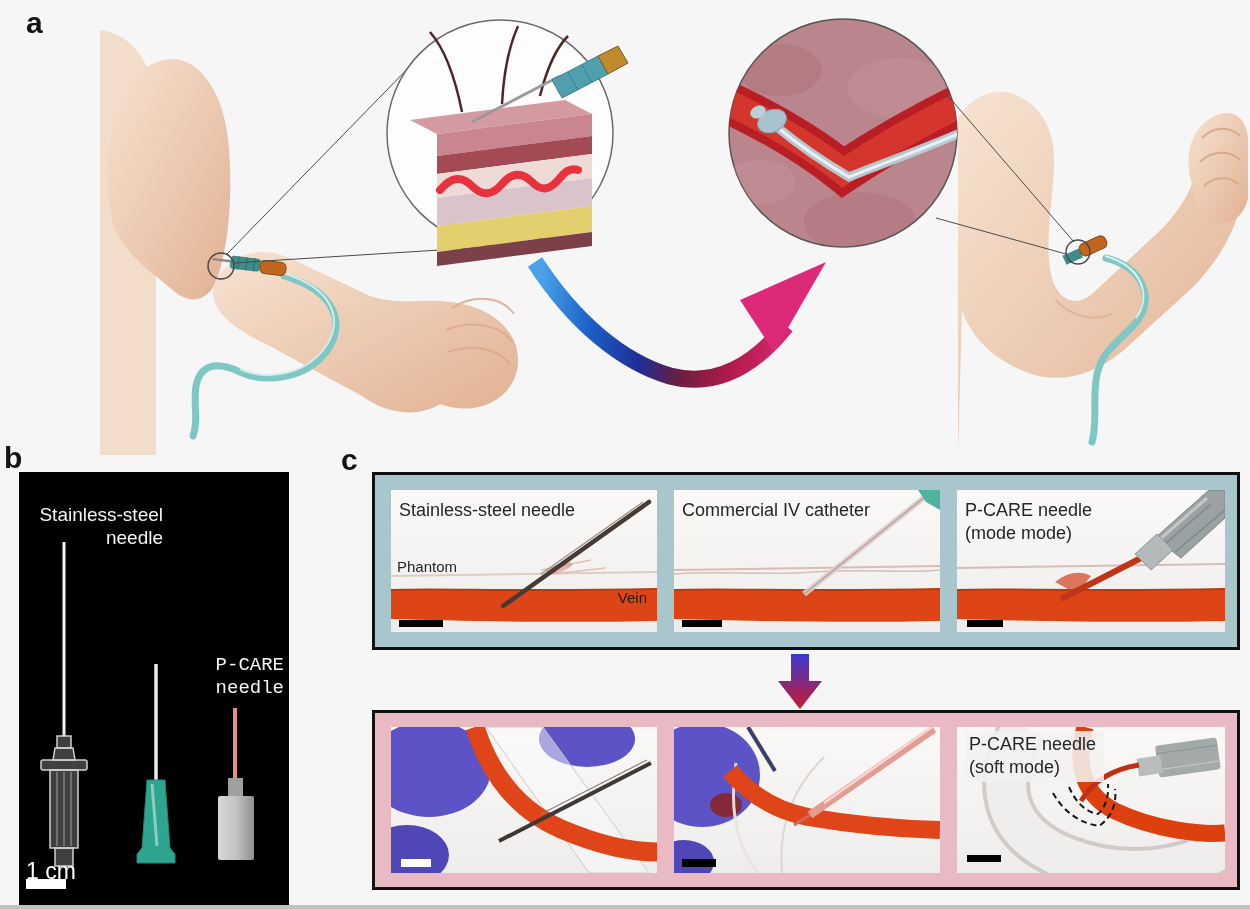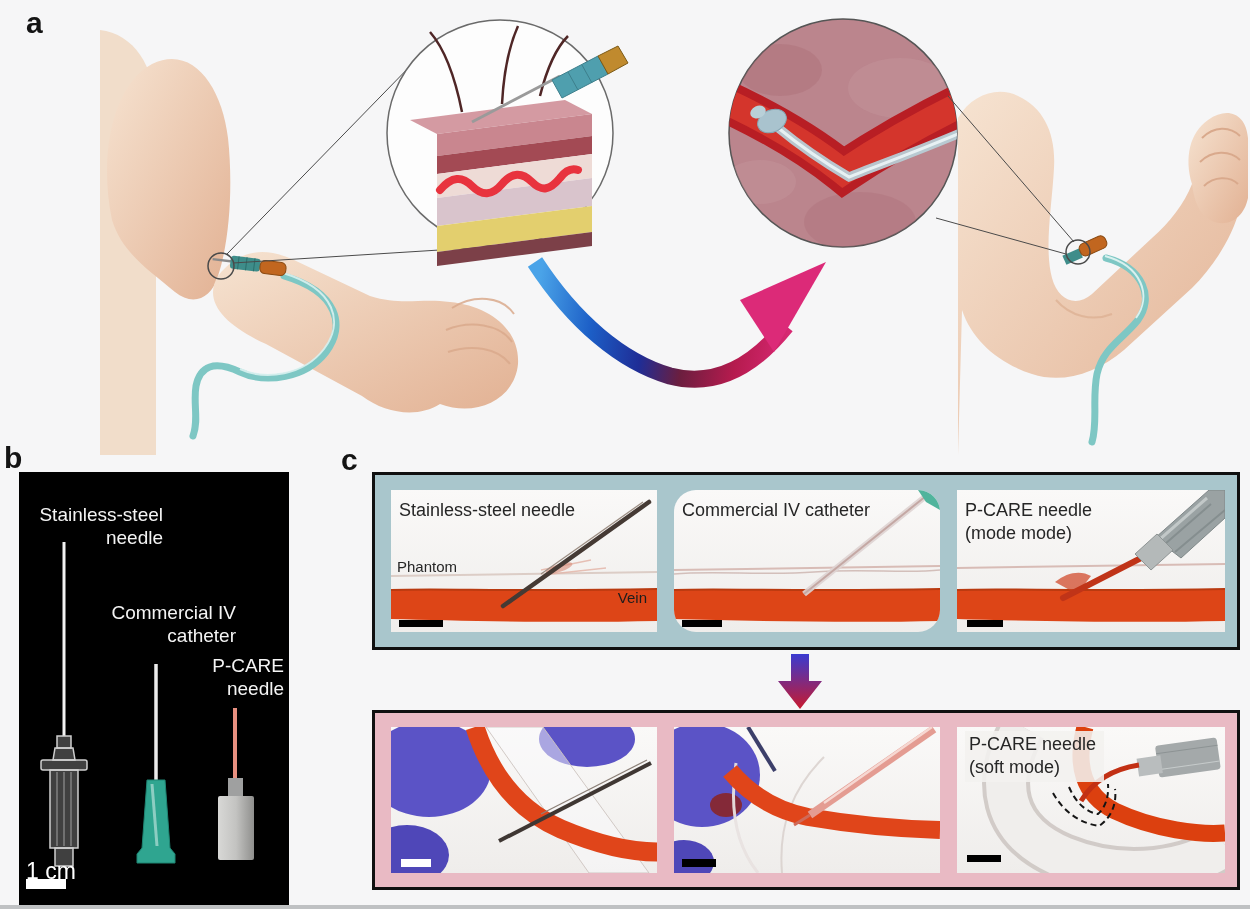--- a/index.html
+++ b/index.html
@@ -8,29 +8,29 @@
   #lab-a{left:26px;top:8px;}
   #lab-b{left:4px;top:443px;}
   #lab-c{left:341px;top:445px;}
   #panelA{position:absolute;left:0;top:0;}
   
   #panelB{position:absolute;left:19px;top:472px;width:270px;height:506px;background:#000;}
   #panelB svg{position:absolute;left:0;top:0;}
   .bl{position:absolute;color:#f4f4f4;font-size:19px;line-height:1.22;text-align:right;}
   #bl1{right:126px;top:31px;}
   #bl2{right:53px;top:129px;}
-  #bl3{right:5px;top:182px;}
+  #bl3{right:5px;top:182px;font-family:Liberation Mono, monospace;}
   #bscale{position:absolute;left:7px;top:386px;color:#fff;font-size:23px;}
   #bscalebar{position:absolute;left:7px;top:407px;width:40px;height:10px;background:#fff;}
   
   #cTop{position:absolute;left:372px;top:472px;width:868px;height:178px;background:#a9c6cc;border:3px solid #101010;box-sizing:border-box;}
   #cBottom{position:absolute;left:372px;top:710px;width:868px;height:180px;background:#e9bac4;border:3px solid #101010;box-sizing:border-box;}
   .photo{position:absolute;width:266px;height:142px;background:linear-gradient(#faf9f8,#efedeb);overflow:hidden;}
   .photo svg{position:absolute;left:0;top:0;}
-  #ct1{left:16px;top:15px;} #ct2{left:299px;top:15px;border-radius:22px;} #ct3{left:582px;top:15px;width:268px;}
+  #ct1{left:16px;top:15px;} #ct2{left:299px;top:15px;} #ct3{left:582px;top:15px;width:268px;}
   #cb1{left:16px;top:14px;height:146px;} #cb2{left:299px;top:14px;height:146px;} #cb3{left:582px;top:14px;width:268px;height:146px;}
   .ptitle{position:absolute;left:8px;top:9px;font-size:18px;color:#262626;line-height:1.25;}
   .sublab{position:absolute;font-size:15px;color:#262626;}
   #phantomLab{left:6px;top:68px;}
   #veinLab{right:10px;top:99px;color:#1d1d1d;}
   #softPlate{position:absolute;left:8px;top:4px;background:rgba(243,241,239,0.88);padding:2px 8px 4px 4px;font-size:18px;color:#262626;line-height:1.25;}
   #downArrow{position:absolute;left:771px;top:654px;}
   #bottomstrip{position:absolute;left:0;top:905px;width:1250px;height:4px;background:#bfc1c3;}
 </style>
 </head>
@@ -169,24 +169,20 @@
       <g>
         <line x1="216" y1="236" x2="216" y2="308" stroke="#e89080" stroke-width="4"></line>
         <rect x="209" y="306" width="15" height="18" fill="#9fa0a0"></rect>
         <rect x="199" y="324" width="36" height="64" rx="2" fill="url(#cylG)"></rect>
       </g>
     </svg>
     <div class="bl" id="bl1">
       <div>Stainless-steel</div>
       <div>needle</div>
     </div>
-    <div class="bl" id="bl2">
-      <div>Commercial IV</div>
-      <div>catheter</div>
-    </div>
     <div class="bl" id="bl3">
       <div>P-CARE</div>
       <div>needle</div>
     </div>
     <div id="bscale">1 cm</div>
     <div id="bscalebar"></div>
   </div>
 
   <div class="plabel" id="lab-c">c</div>
 

